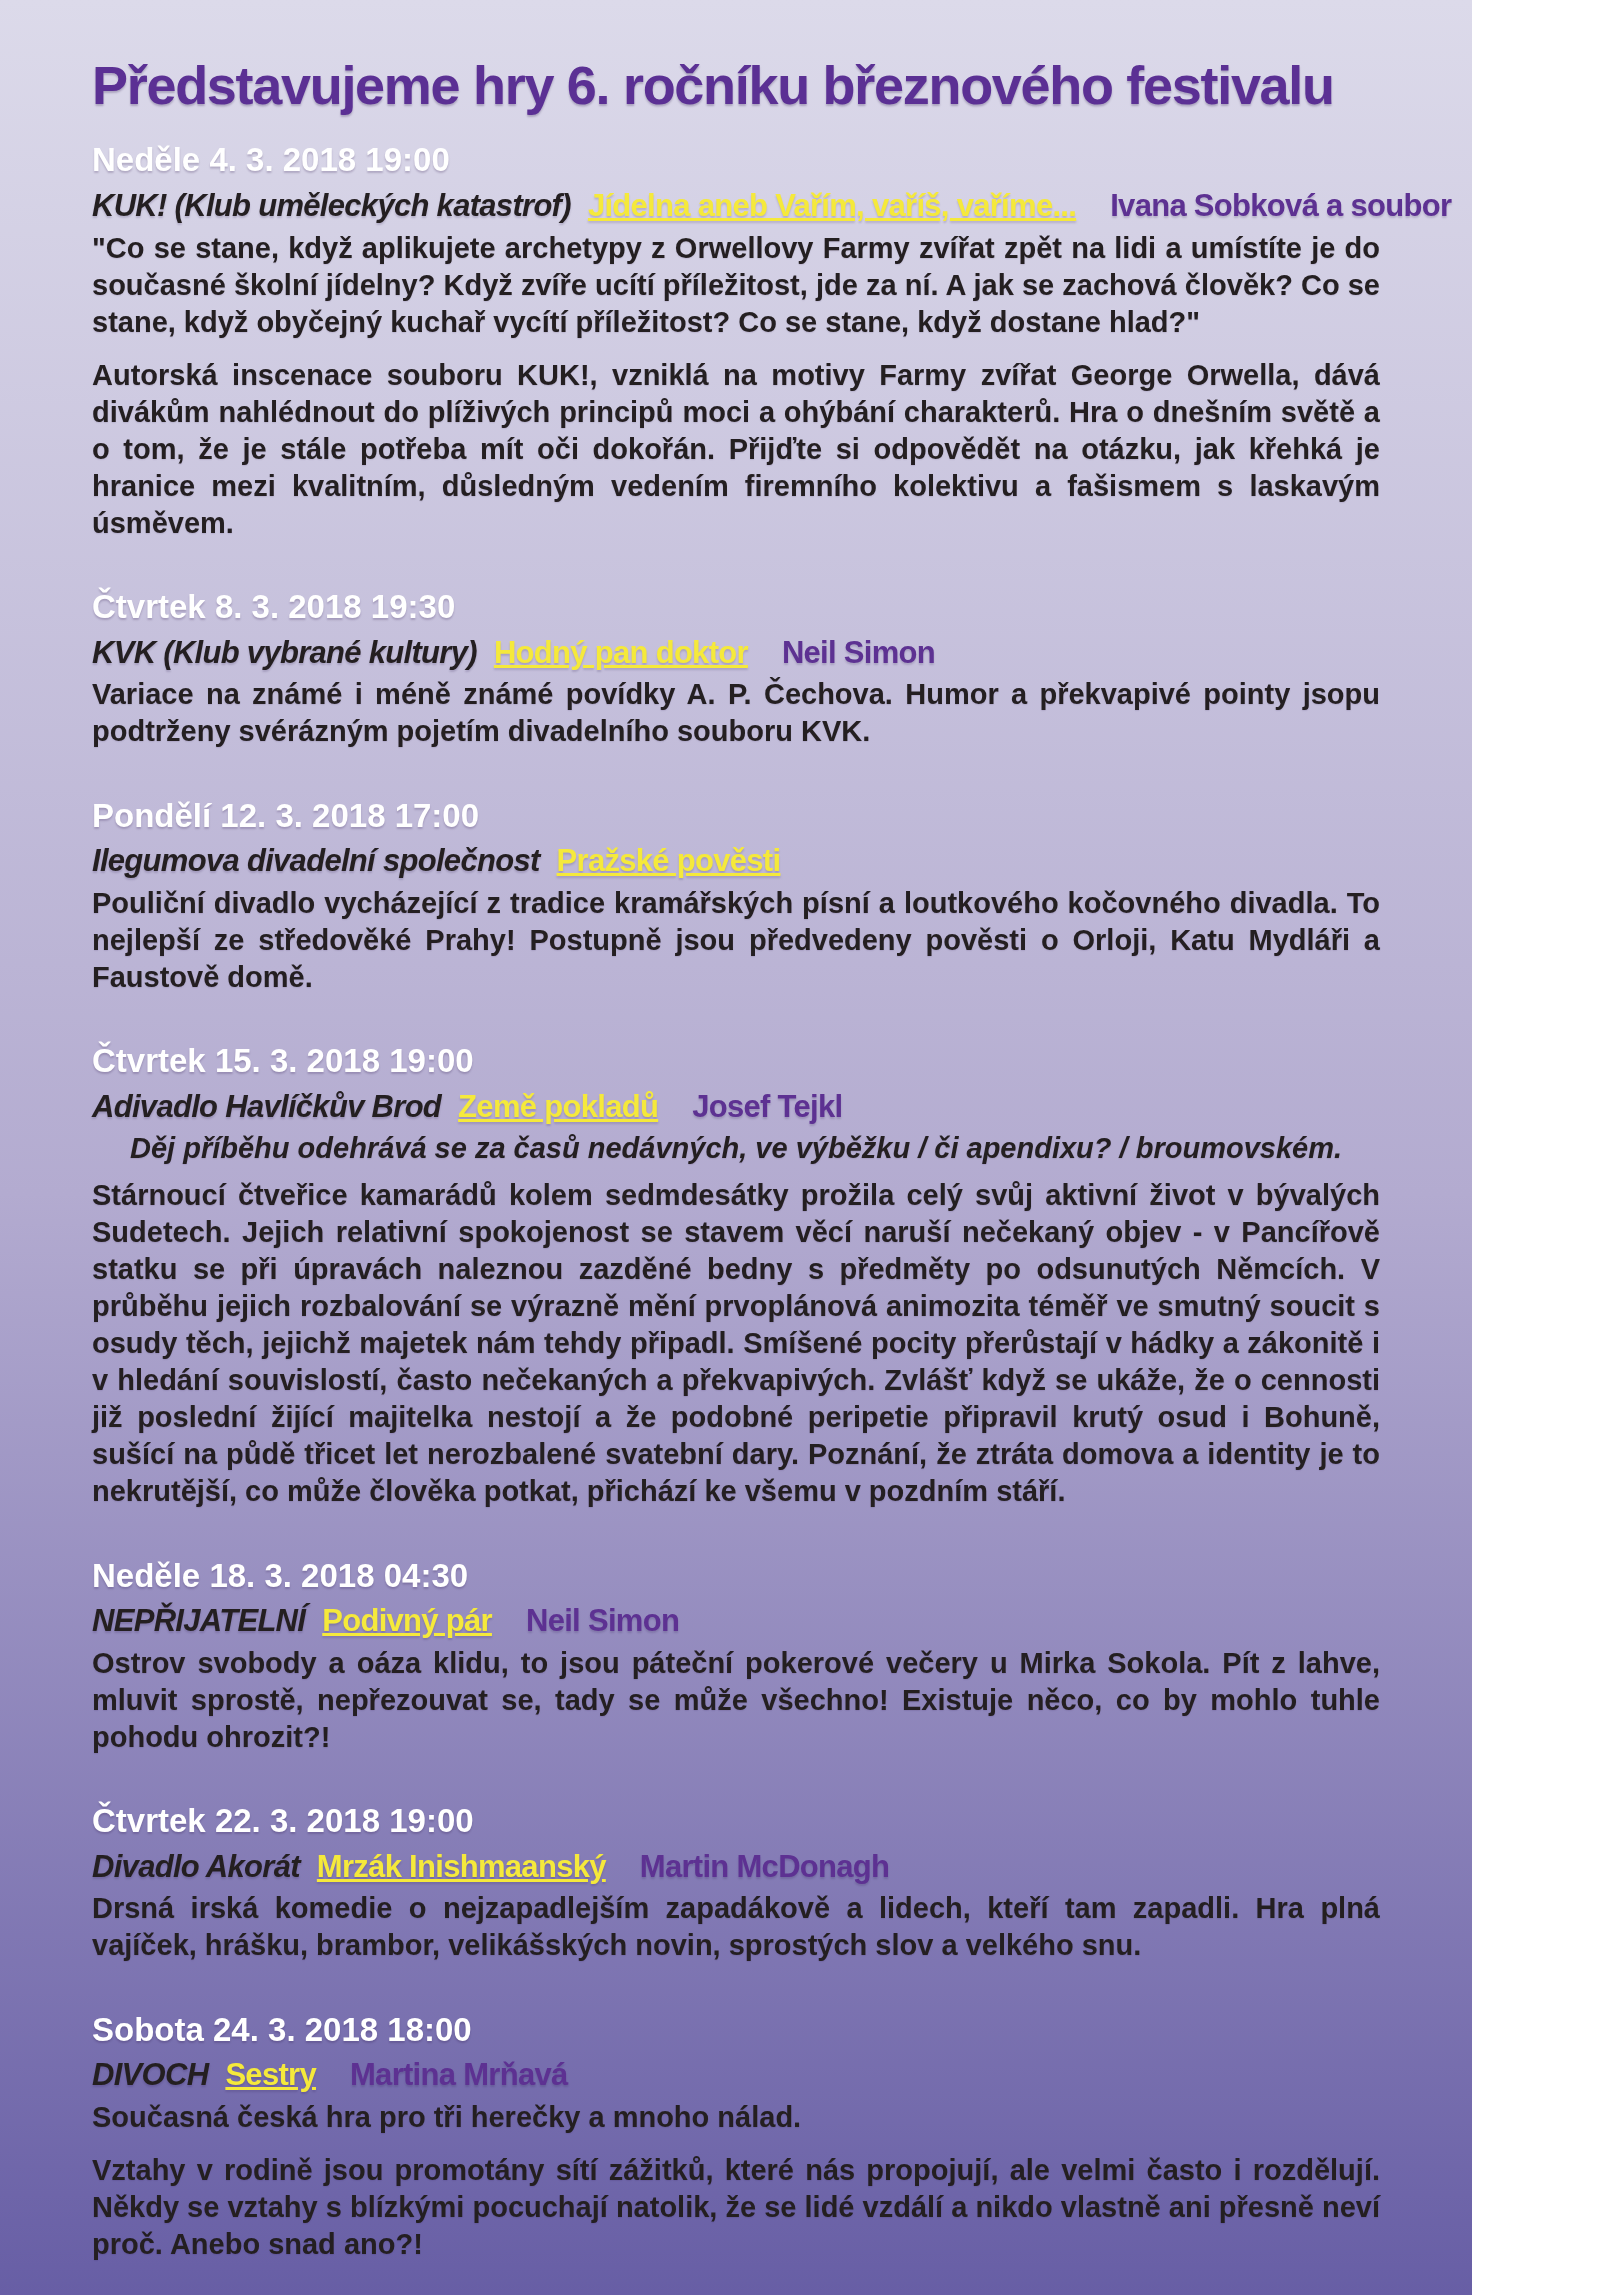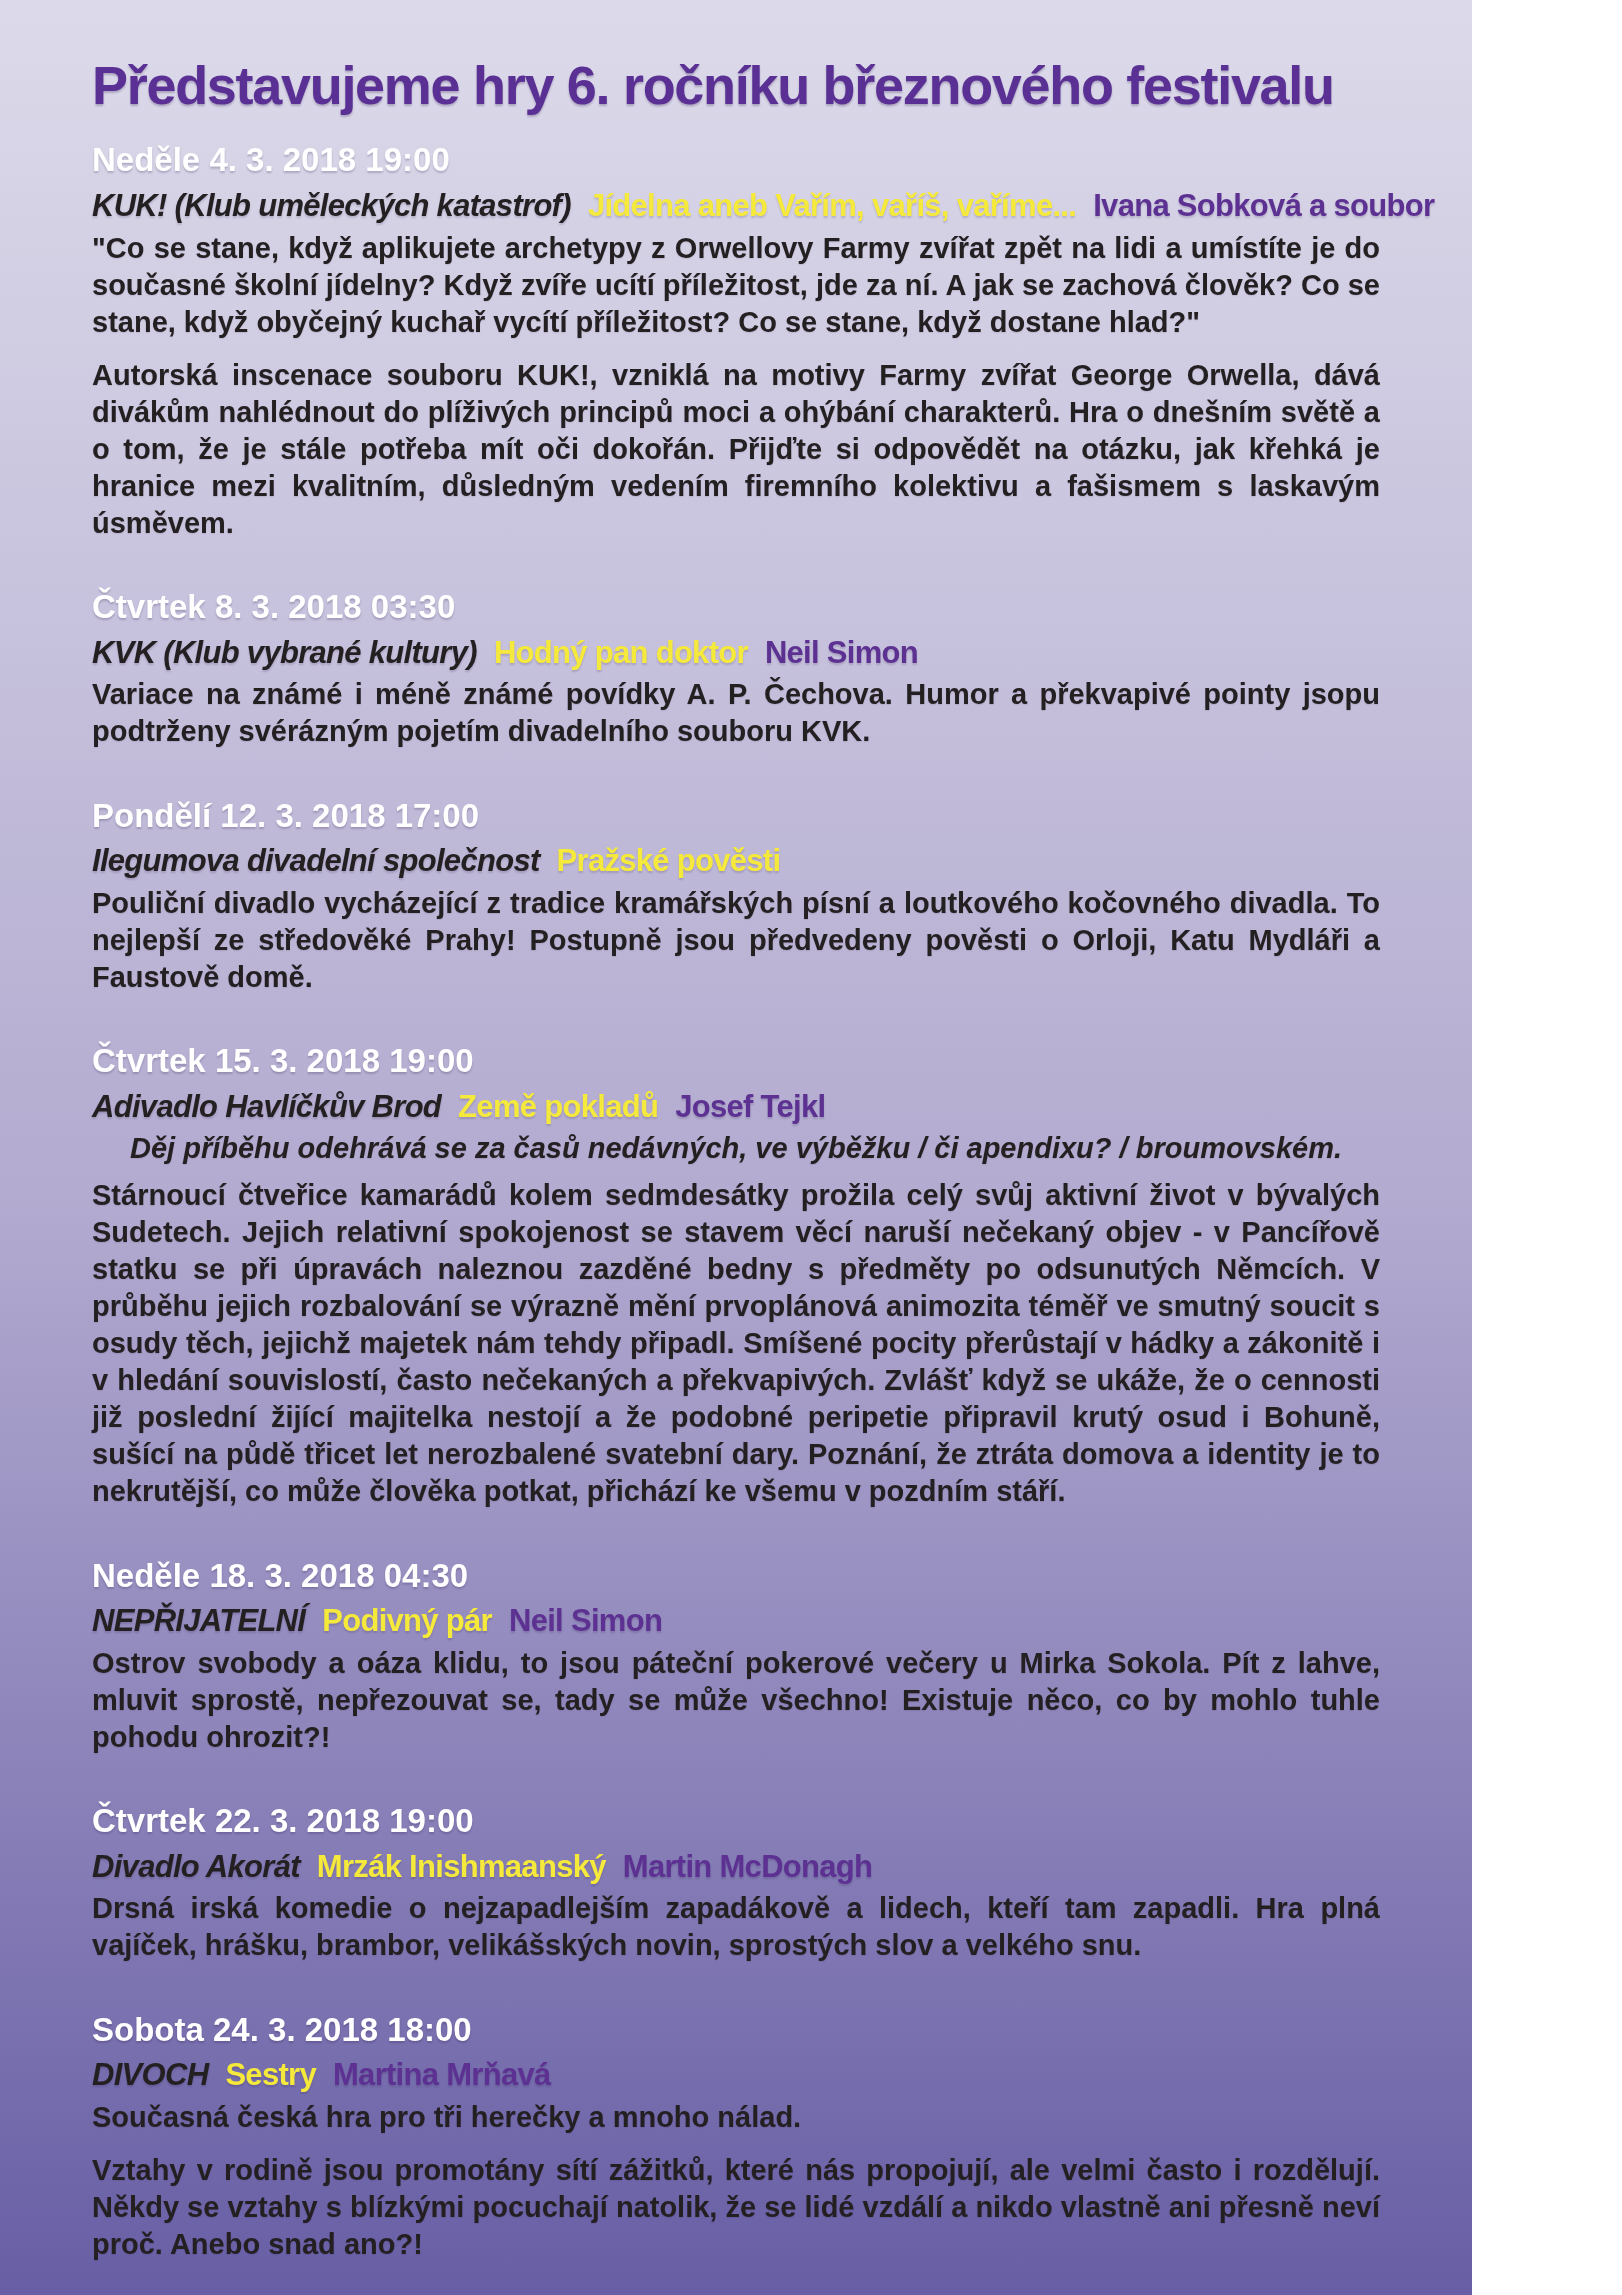--- a/index.html
+++ b/index.html
@@ -35,21 +35,21 @@
   }
   .heading{
     font-size:31px;
     line-height:1.2;
     letter-spacing:-0.7px;
     margin:0 0 5.2px 0;
     white-space:nowrap;
     text-shadow:0 2px 2px rgba(40,20,70,0.18);
   }
   .group{font-style:italic;color:#241f21;margin-right:17px;}
-  .play{color:#f5e93b;margin-right:17px;}
+  .play{color:#f5e93b;margin-right:34px;text-decoration:underline;}
   .author{color:#5d3192;}
   p.body{
     font-size:29px;
     line-height:1.28;
     margin:0 0 15.7px 0;
     text-align:justify;
     color:#241f21;
     text-shadow:0 1.3px 1.3px rgba(40,20,70,0.12);
   }
   p.lead{
@@ -68,21 +68,21 @@
   <section class="event">
     <div class="date">Neděle 4. 3. 2018 19:00</div>
     <div class="heading">
       <span class="group">KUK! (Klub uměleckých katastrof)</span><span class="play">Jídelna aneb Vařím, vaříš, vaříme...</span><span class="author">Ivana Sobková a soubor</span>
     </div>
     <p class="body">"Co se stane, když aplikujete archetypy z Orwellovy Farmy zvířat zpět na lidi a umístíte je do současné školní jídelny? Když zvíře ucítí příležitost, jde za ní. A jak se zachová člověk? Co se stane, když obyčejný kuchař vycítí příležitost? Co se stane, když dostane hlad?"</p>
     <p class="body">Autorská inscenace souboru KUK!, vzniklá na motivy Farmy zvířat George Orwella, dává divákům nahlédnout do plíživých principů moci a ohýbání charakterů. Hra o dnešním světě a o tom, že je stále potřeba mít oči dokořán. Přijďte si odpovědět na otázku, jak křehká je hranice mezi kvalitním, důsledným vedením firemního kolektivu a fašismem s laskavým úsměvem.</p>
   </section>
 
   <section class="event">
-    <div class="date">Čtvrtek 8. 3. 2018 03:30</div>
+    <div class="date">Čtvrtek 8. 3. 2018 19:30</div>
     <div class="heading">
       <span class="group">KVK (Klub vybrané kultury)</span><span class="play">Hodný pan doktor</span><span class="author">Neil Simon</span>
     </div>
     <p class="body">Variace na známé i méně známé povídky A. P. Čechova. Humor a překvapivé pointy jsopu podtrženy svérázným pojetím divadelního souboru KVK.</p>
   </section>
 
   <section class="event">
     <div class="date">Pondělí 12. 3. 2018 17:00</div>
     <div class="heading">
       <span class="group">Ilegumova divadelní společnost</span><span class="play">Pražské pověsti</span>

